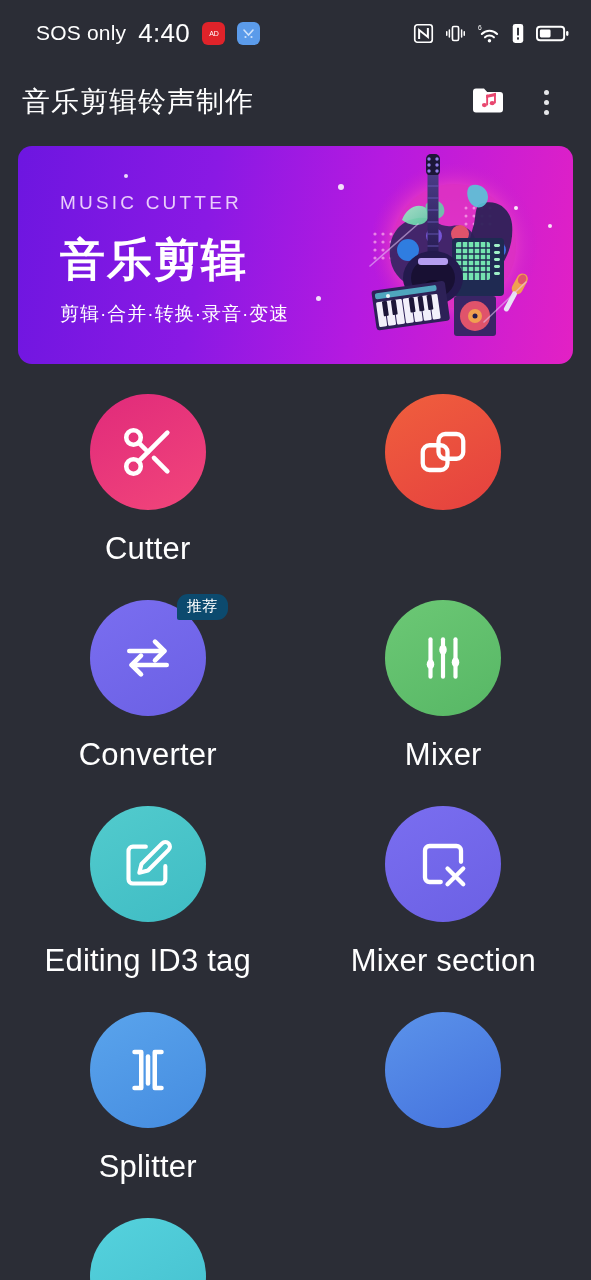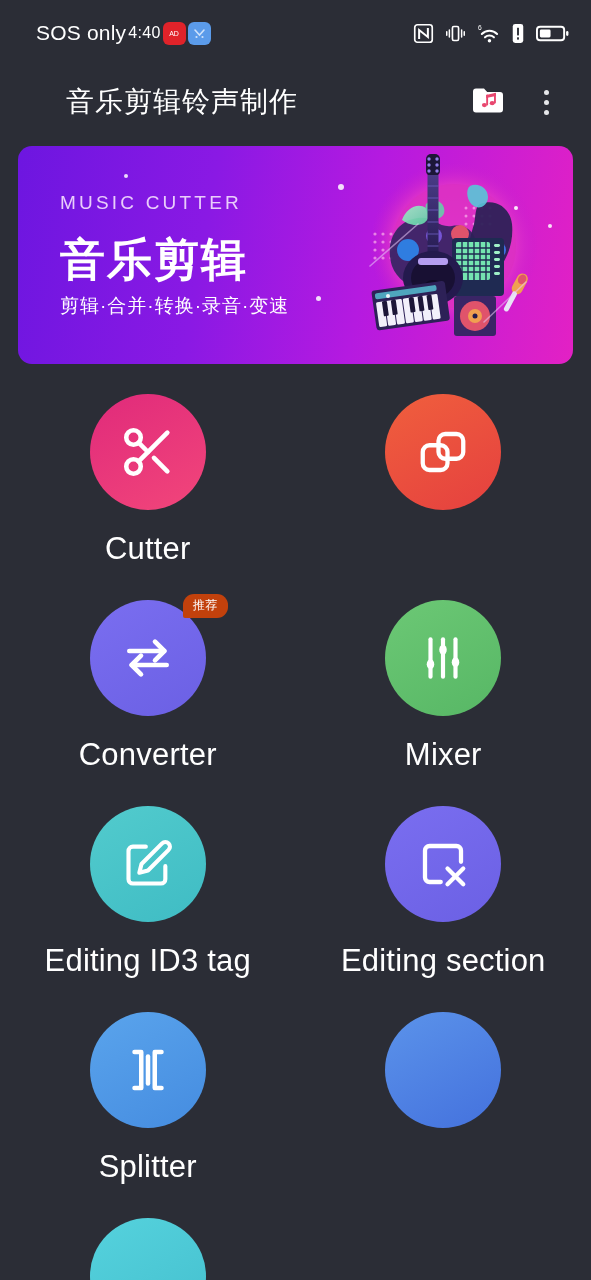--- a/index.html
+++ b/index.html
@@ -9,63 +9,63 @@
     font-family:"Liberation Sans", sans-serif;
     overflow:hidden;
   }
   .phone { position:relative; width:591px; height:1280px; background:#2b2d36; }
 
   
   .statusbar {
     height:66px; display:flex; align-items:center;
     justify-content:space-between; padding:0 22px 0 36px;
   }
-  .sb-left { display:flex; align-items:center; gap:2px; }
+  .sb-left { display:flex; align-items:center; gap:12px; }
   .sb-carrier { color:#fff; font-size:21px; letter-spacing:.2px; }
-  .sb-clock { color:#fff; font-size:16px; font-weight:400; letter-spacing:.3px; }
+  .sb-clock { color:#fff; font-size:26px; font-weight:400; letter-spacing:.3px; }
   .sb-appicon { width:23px; height:23px; border-radius:6px; display:flex;
                 align-items:center; justify-content:center; font-size:10px;
                 color:#fff; overflow:hidden; }
   .sb-appicon.red { background:#e0232a; }
   .sb-appicon.blue { background:#5b9bea; }
   .sb-right { display:flex; align-items:center; gap:11px; }
   .sb-right svg { display:block; }
 
   
-  .appbar { height:72px; display:flex; align-items:center; padding:0 28px 0 22px;margin-left:44px; }
+  .appbar { height:72px; display:flex; align-items:center; padding:0 28px 0 22px; }
   .appbar-title { color:#fff; font-size:28px; letter-spacing:1px; flex:1; }
   .folder-btn { width:42px; height:42px; display:flex; align-items:center;
                 justify-content:center; margin-right:20px; }
   .dots-btn { width:34px; height:44px; display:flex; flex-direction:column;
               align-items:center; justify-content:center; gap:5px; }
   .dots-btn i { width:5px; height:5px; border-radius:50%; background:#e6e7ea; display:block; }
 
   
   .banner {
     position:relative; margin:8px 18px 0 18px; height:218px;
     border-radius:14px; overflow:hidden;
     background:linear-gradient(100deg,#6d16e0 0%,#8a19e4 34%,#b51ae0 62%,#e321c4 100%);
   }
   .banner-text { position:absolute; left:42px; top:46px; }
   .b-kicker { color:#e9cdfb; font-size:19px; letter-spacing:3.2px; font-weight:300; }
   .b-title { color:#fff; font-size:45px; font-weight:700; letter-spacing:2px;
              margin-top:22px; line-height:1.05; }
-  .b-sub { color:#fff; font-size:19px; letter-spacing:1px; margin-top:10px; font-weight:400; }
+  .b-sub { color:#fff; font-size:19px; letter-spacing:1px; margin-top:18px; font-weight:400; }
   .star { position:absolute; background:#fff; border-radius:50%; opacity:.85; }
   .art { position:absolute; right:0; top:0; width:243px; height:194px; }
 
   
   .grid { margin-top:30px; display:grid; grid-template-columns:1fr 1fr; row-gap:33px; }
   .tile { display:flex; flex-direction:column; align-items:center; position:relative; }
   .circle-wrap { position:relative; width:116px; height:116px; }
   .circle { width:116px; height:116px; border-radius:50%;
             display:flex; align-items:center; justify-content:center; }
   .badge {
     position:absolute; top:-6px; right:-22px;
-    background:#c2410c; color:#fff; font-size:12px;
+    background:#0c4a6e; color:#fff; font-size:15px;
     padding:3px 10px 4px; border-radius:11px 11px 11px 2px; letter-spacing:.5px;
   }
   .tile-label { color:#fff; font-size:31px; font-weight:500; margin-top:21px;
                 letter-spacing:.2px; white-space:nowrap; }
   .circle svg { display:block; }
 </style>
 </head>
 <body>
 
 <div class="phone">
@@ -400,21 +400,21 @@
         <div class="circle" style="background:linear-gradient(150deg,#7a6ef0 0%,#6b60e4 100%);">
           <span>
             <svg width="54" height="54" viewBox="0 0 24 24" fill="none" stroke="#fff" stroke-width="1.9" stroke-linecap="round" stroke-linejoin="round">
               <path d="M20 11V6a2 2 0 00-2-2H6a2 2 0 00-2 2v12a2 2 0 002 2h5"></path>
               <line x1="14" y1="14" x2="21" y2="21"></line>
                 <line x1="21" y1="14" x2="14" y2="21"></line>
             </svg>
           </span>
         </div>
       </div>
-      <div class="tile-label">Editing section</div>
+      <div class="tile-label">Mixer section</div>
     </div>
 
     <div class="tile">
       <div class="circle-wrap">
         <div class="circle" style="background:linear-gradient(150deg,#5aa4ec 0%,#458ce0 100%);">
           <span>
             <svg width="54" height="54" viewBox="0 0 24 24" fill="none" stroke="#fff" stroke-width="2" stroke-linecap="round" stroke-linejoin="round">
               <path d="M6 4h3v16H6"></path>
                 <path d="M18 4h-3v16h3"></path>
               <line x1="12" y1="6" x2="12" y2="18"></line>

